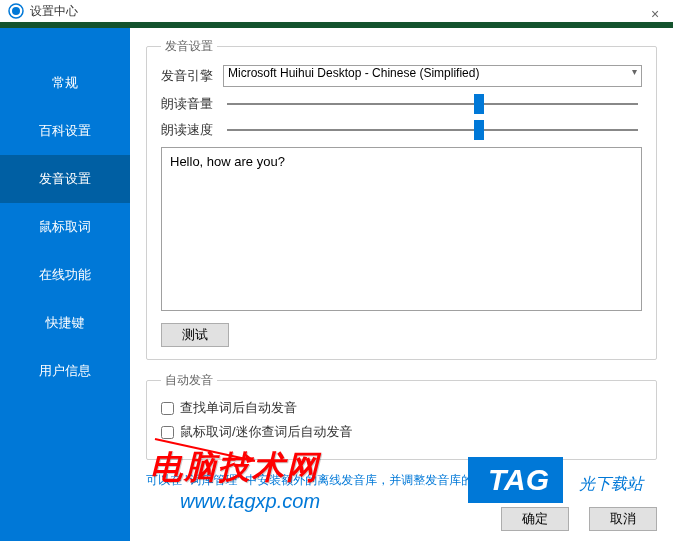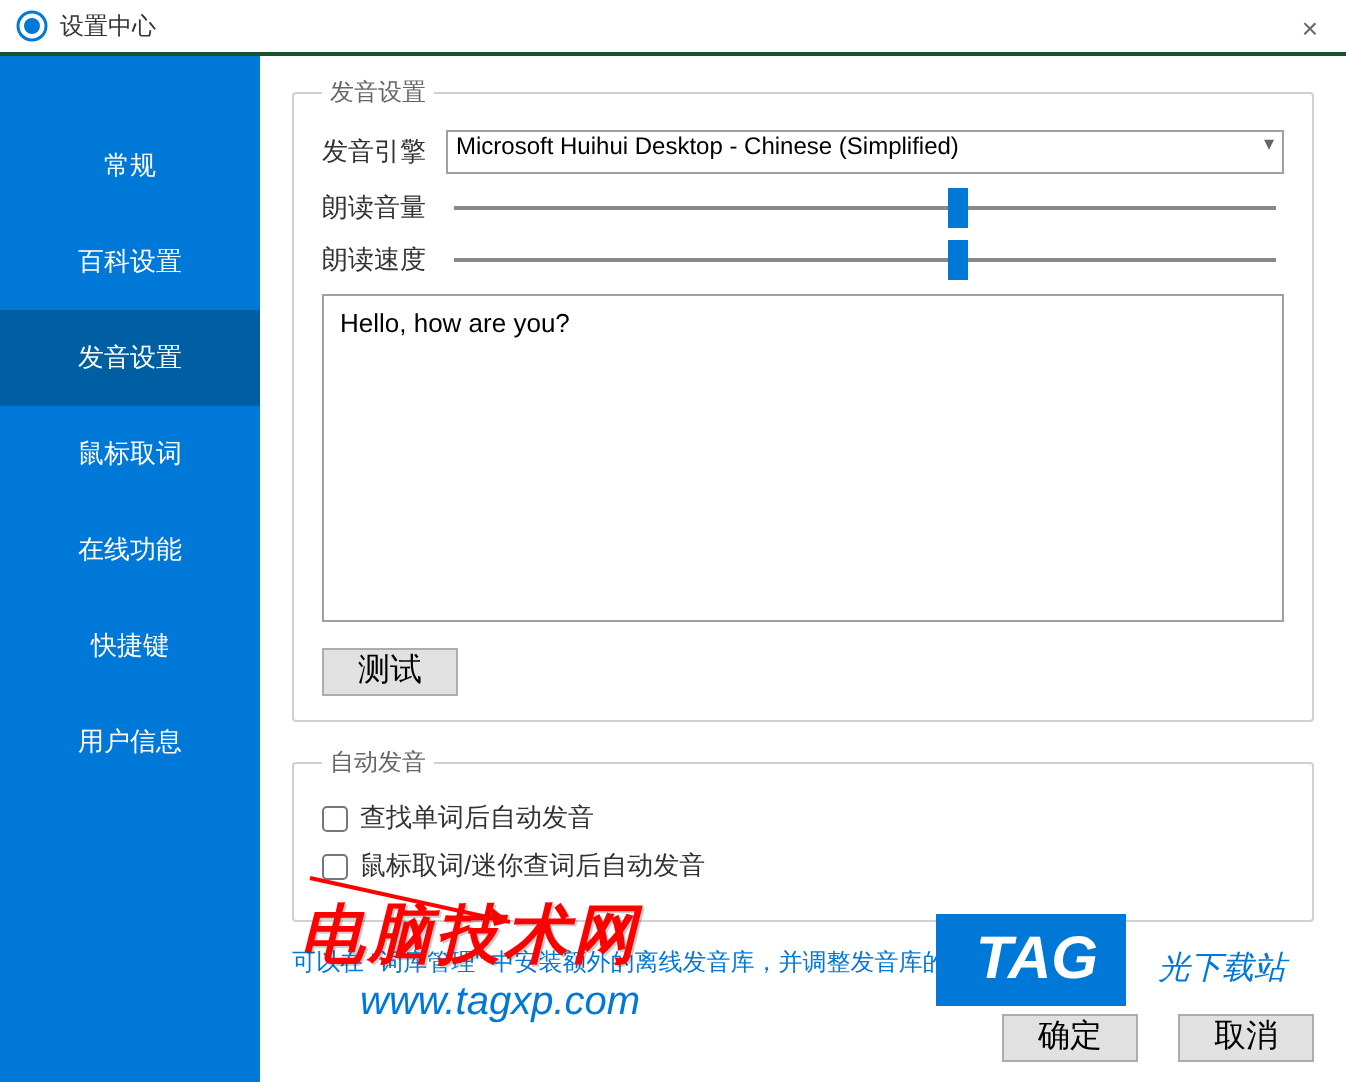--- a/index.html
+++ b/index.html
@@ -1,18 +1,18 @@
 <!DOCTYPE html>
 <html><head>
   <meta charset="utf-8">
   <style>
     * { box-sizing: border-box; margin: 0; padding: 0; font-family: "Microsoft YaHei", sans-serif; }
     body { width: 673px; height: 541px; background: #fff; position: relative; overflow: hidden; }
     
-    .titlebar { height: 28px; display: flex; align-items: center; padding: 0 8px; border-bottom: 2px solid #14532d; position: relative; }
+    .titlebar { height: 28px; display: flex; align-items: center; padding: 0 8px; border-bottom: 6px solid #14532d; position: relative; }
     .titlebar .icon-wrap { width: 16px; height: 16px; display: flex; align-items: center; justify-content: center; margin-right: 6px; }
     .titlebar .title { font-size: 12px; color: #333; }
     .titlebar .close { position: absolute; right: 8px; top: 4px; width: 20px; height: 20px; display: flex; align-items: center; justify-content: center; cursor: pointer; font-size: 14px; color: #666; }
     
     .body { display: flex; height: 513px; }
     
     .sidebar { width: 130px; background: #0078d7; display: flex; flex-direction: column; padding-top: 31px; }
     .sidebar-item { height: 48px; display: flex; align-items: center; justify-content: center; color: #fff; font-size: 13px; cursor: pointer; }
     .sidebar-item.selected { background: #005fa3; }
     
@@ -25,21 +25,21 @@
     .row-label { font-size: 13px; color: #333; width: 62px; }
     
     .select { flex: 1; height: 22px; border: 1px solid #a0a0a0; font-size: 12px; padding: 0 4px; background: #fff; position: relative; display: flex; align-items: flex-start; justify-content: space-between; cursor: pointer; }
     .select .arrow { font-size: 10px; color: #666; }
     
     .slider-track { flex: 1; height: 2px; background: #888; position: relative; margin: 0 4px; }
     .slider-thumb { position: absolute; width: 10px; height: 20px; background: #0078d7; top: -9px; cursor: pointer; }
     
     .textarea { width: 100%; height: 164px; border: 1px solid #a0a0a0; padding: 6px 8px; font-size: 13px; resize: none; outline: none; font-family: inherit; }
     
-    .btn { display: inline-block; min-width: 68px; height: 24px; border: 1px solid #adadad; background: #e1e1e1; font-size: 16px; cursor: pointer; padding: 0 12px; text-align: center; line-height: 22px; }
+    .btn { display: inline-block; min-width: 68px; height: 24px; border: 1px solid #adadad; background: #e1e1e1; font-size: 13px; cursor: pointer; padding: 0 12px; text-align: center; line-height: 22px; }
     
     .checkbox-row { display: flex; align-items: center; margin-bottom: 6px; cursor: pointer; }
     .checkbox-row input { margin-right: 6px; }
     .checkbox-row label { font-size: 13px; color: #333; cursor: pointer; }
     
     .hint { font-size: 12px; color: #0078d7; margin-top: 4px; }
     .hint .q { color: #0078d7; }
     
     .overlay { position: absolute; bottom: 28px; left: 150px; right: 10px; pointer-events: none; }
     .overlay .red-text { color: #ff0000; font-size: 32px; font-weight: bold; font-style: italic; letter-spacing: 2px; text-shadow: 1px 1px 0 rgba(0,0,0,0.2); }

